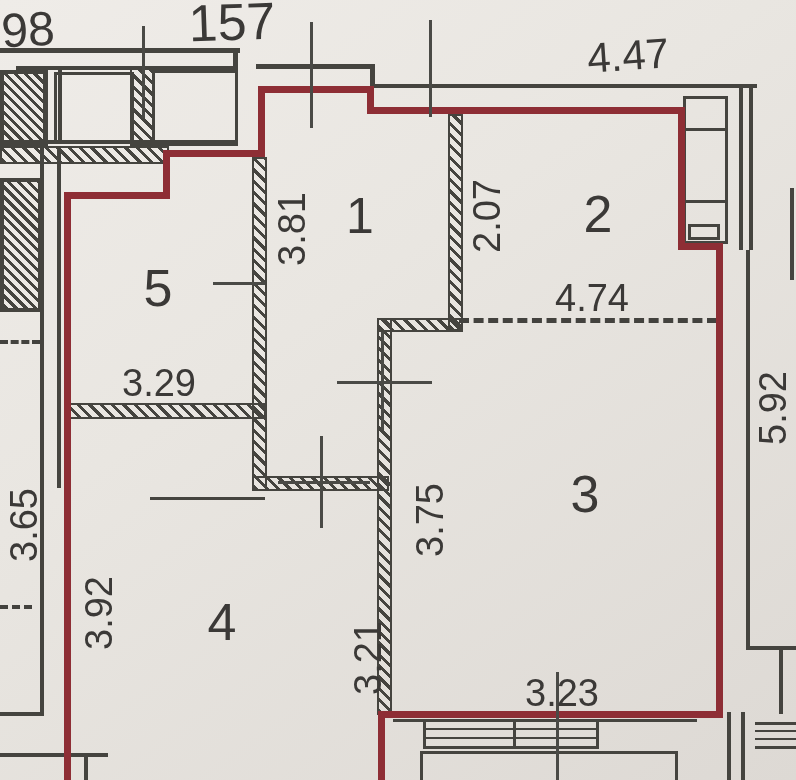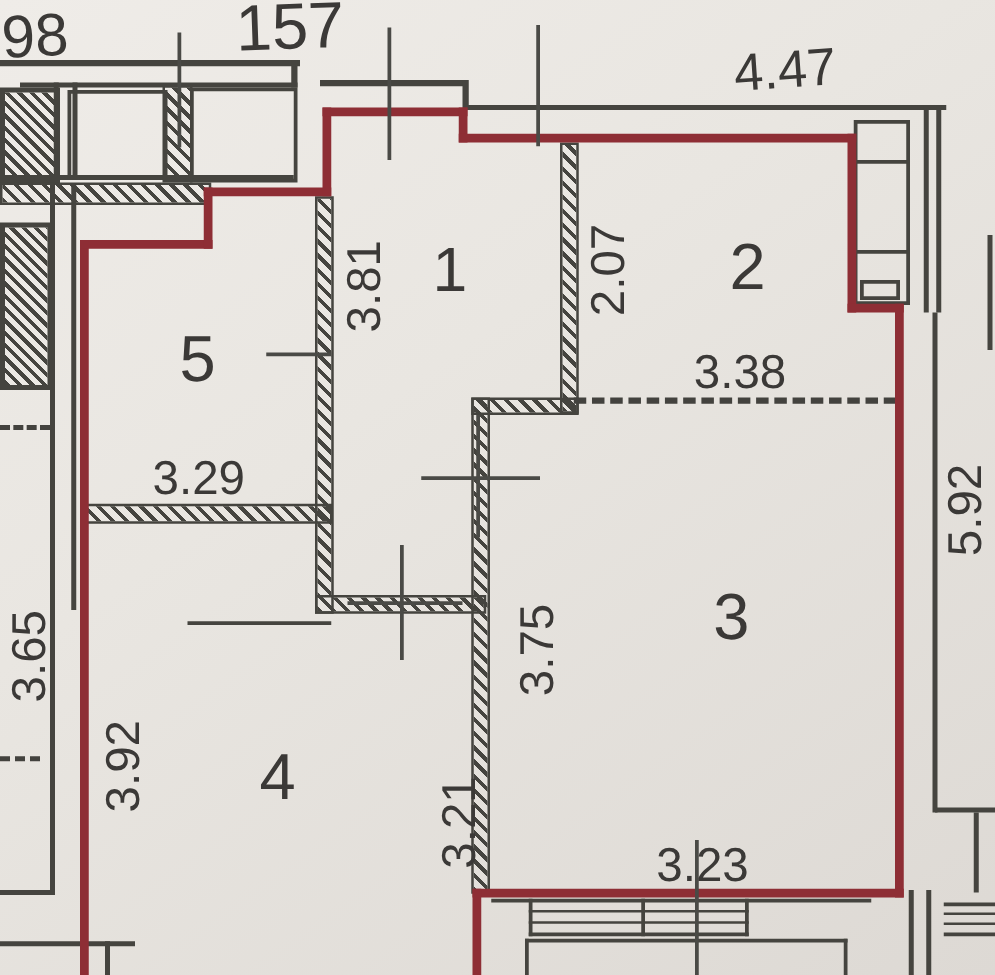--- a/index.html
+++ b/index.html
@@ -132,21 +132,21 @@
   <div class="tick" style="left:278px;top:481px;width:92px;height:3px;"></div>
   <div class="tick" style="left:320px;top:436px;width:3px;height:92px;"></div>
   <div class="tick" style="left:556px;top:672px;width:3px;height:108px;"></div>
 
   <div class="lbl big" style="left:232px;top:22px;transform:translate(-50%,-50%) rotate(-2deg);">157</div>
   <div class="lbl" style="left:28px;top:30px;font-size:48px;transform:translate(-50%,-50%) rotate(-3deg);">98</div>
 
   <div class="lbl dim" style="left:628px;top:56px;font-size:42px;transform:translate(-50%,-50%) rotate(-4deg);">4.47</div>
   <div class="lbl dim v" style="left:292px;top:229px;">3.81</div>
   <div class="lbl dim v" style="left:487px;top:216px;">2.07</div>
-  <div class="lbl dim" style="left:592px;top:298px;">3.38</div>
+  <div class="lbl dim" style="left:592px;top:298px;">4.74</div>
   <div class="lbl dim v" style="left:773px;top:408px;">5.92</div>
   <div class="lbl dim" style="left:159px;top:383px;">3.29</div>
   <div class="lbl dim v" style="left:24px;top:525px;">3.65</div>
   <div class="lbl dim v" style="left:99px;top:613px;">3.92</div>
   <div class="lbl dim v" style="left:430px;top:520px;">3.75</div>
   <div class="lbl dim v" style="left:368px;top:658px;">3.21</div>
   <div class="lbl dim" style="left:562px;top:693px;">3.23</div>
 
   <div class="lbl room" style="left:360px;top:216px;">1</div>
   <div class="lbl room" style="left:598px;top:214px;font-size:52px;">2</div>

